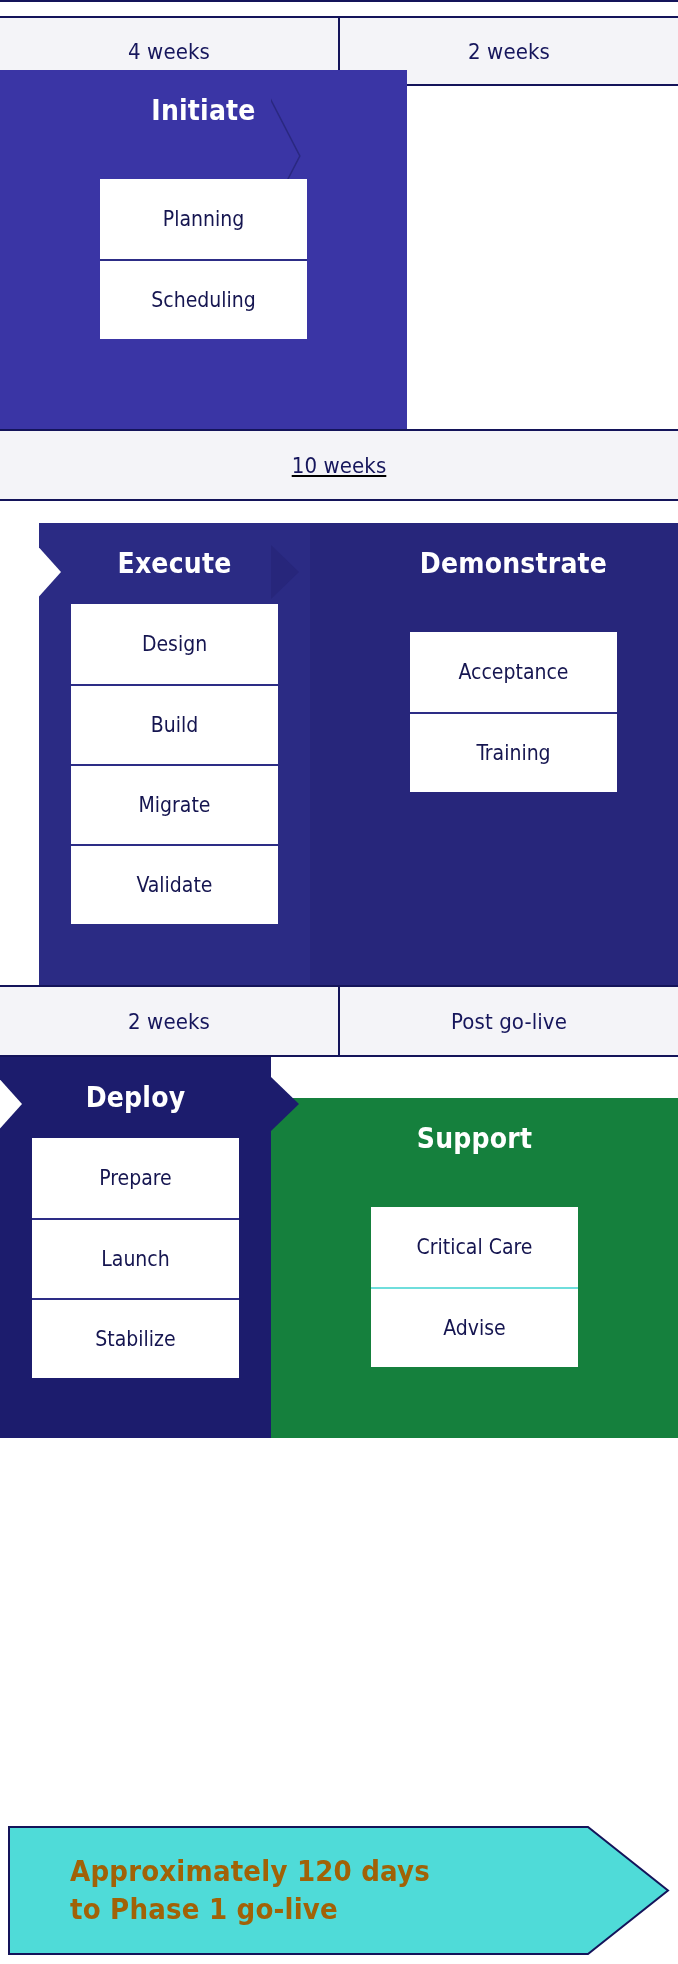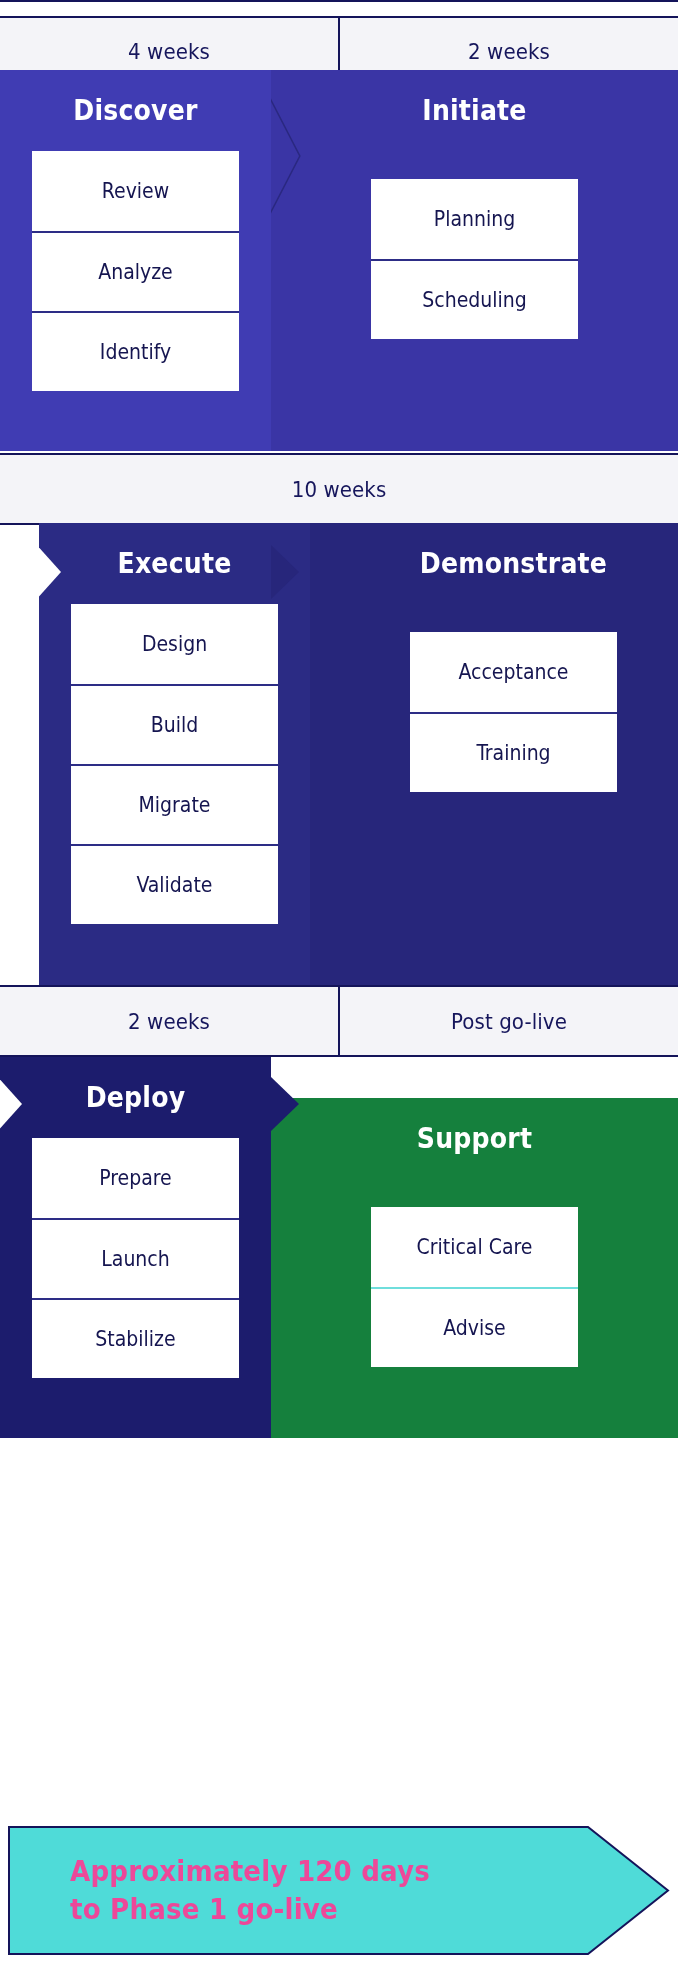--- a/index.html
+++ b/index.html
@@ -83,21 +83,21 @@
   .notch svg{display:block;width:100%;height:100%;}
 
   
   #banner{
     position:absolute;left:8px;top:1825px;
     width:662px;height:131px;
   }
   #banner svg{position:absolute;inset:0;width:100%;height:100%;}
   #bannertext{
     position:absolute;left:62px;top:27px;width:480px;
-    color:#ec4899;font-size:29px;font-weight:bold;line-height:1.32;
+    color:#a16207;font-size:29px;font-weight:bold;line-height:1.32;
     letter-spacing:.2px;
     white-space:pre-line;
   }
 
   .topline{
     position:absolute;left:0;top:0;width:678px;height:2px;background:#14145a;
   }
 </style>
 </head>
 <body>
@@ -110,47 +110,39 @@
     <div class="durcell split">
       <span>4 weeks</span>
     </div>
     <div class="durcell">
       <span>2 weeks</span>
     </div>
   </div>
 
   <div class="phaseband" style="top:70px;height:381px;">
 
-    <div class="phasecol left" style="background:#403cb3;">
-      <div class="phasetitle">Discover</div>
-      <div class="tasklist">
-        <div class="task">Review</div>
-        <div class="task">Analyze</div>
-        <div class="task">Identify</div>
-      </div>
-    </div>
 
     <div class="phasecol right" style="background:#3a35a5;">
       <div class="phasetitle">Initiate</div>
       <div class="tasklist">
         <div class="task">Planning</div>
         <div class="task">Scheduling</div>
       </div>
     </div>
 
     <div class="chev" style="left:271px;">
       <svg viewBox="0 0 30 381" preserveAspectRatio="none">
         <path d="M0,0 L0,381 L0,381 L0,0 Z" fill="none"></path>
         <path d="M-2,28 L28,86 L-2,144" fill="none" stroke="#2a2880" stroke-width="3"></path>
         <path d="M-2,28 L28,86 L-2,144 Z" fill="#3a35a5"></path>
       </svg>
     </div>
   </div>
 
-  <div class="durband" style="left:0;top:453px;width:678px;height:72px;">
+  <div class="durband" style="left:0;top:429px;width:678px;height:72px;text-decoration:underline;">
     <div class="durcell">
       <span>10 weeks</span>
     </div>
   </div>
 
   <div class="phaseband" style="top:523px;height:462px;padding-left:39px;">
 
     <div class="phasecol left" style="background:#2b2b84;">
       <div class="phasetitle">Execute</div>
       <div class="tasklist">

